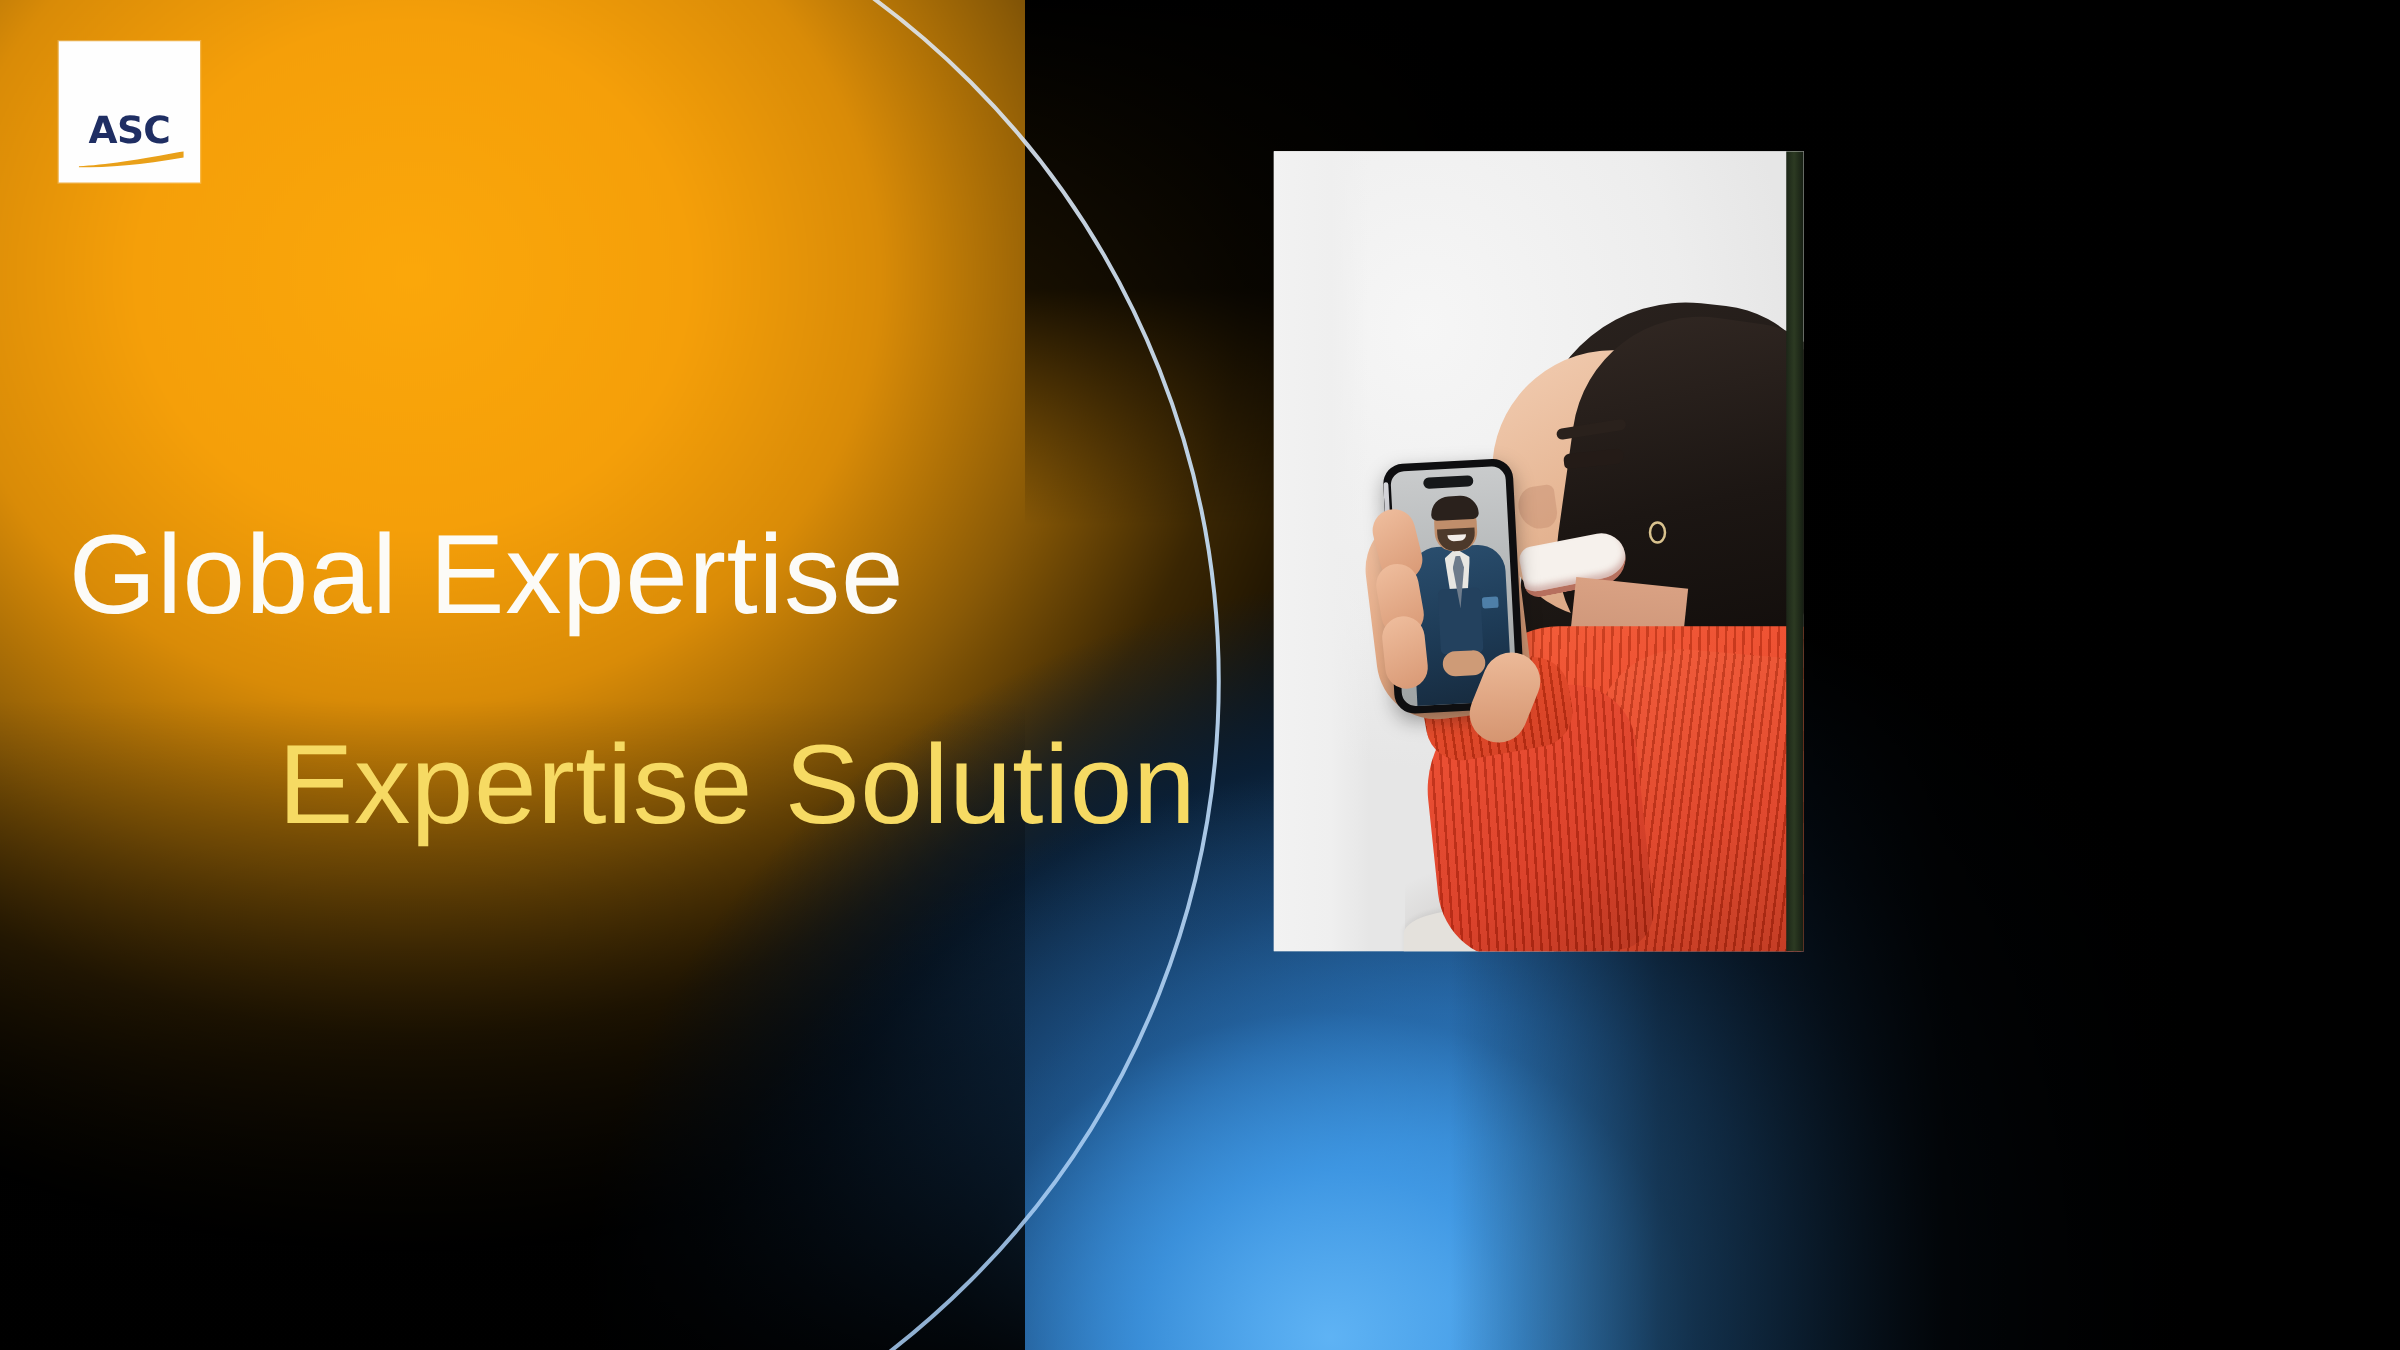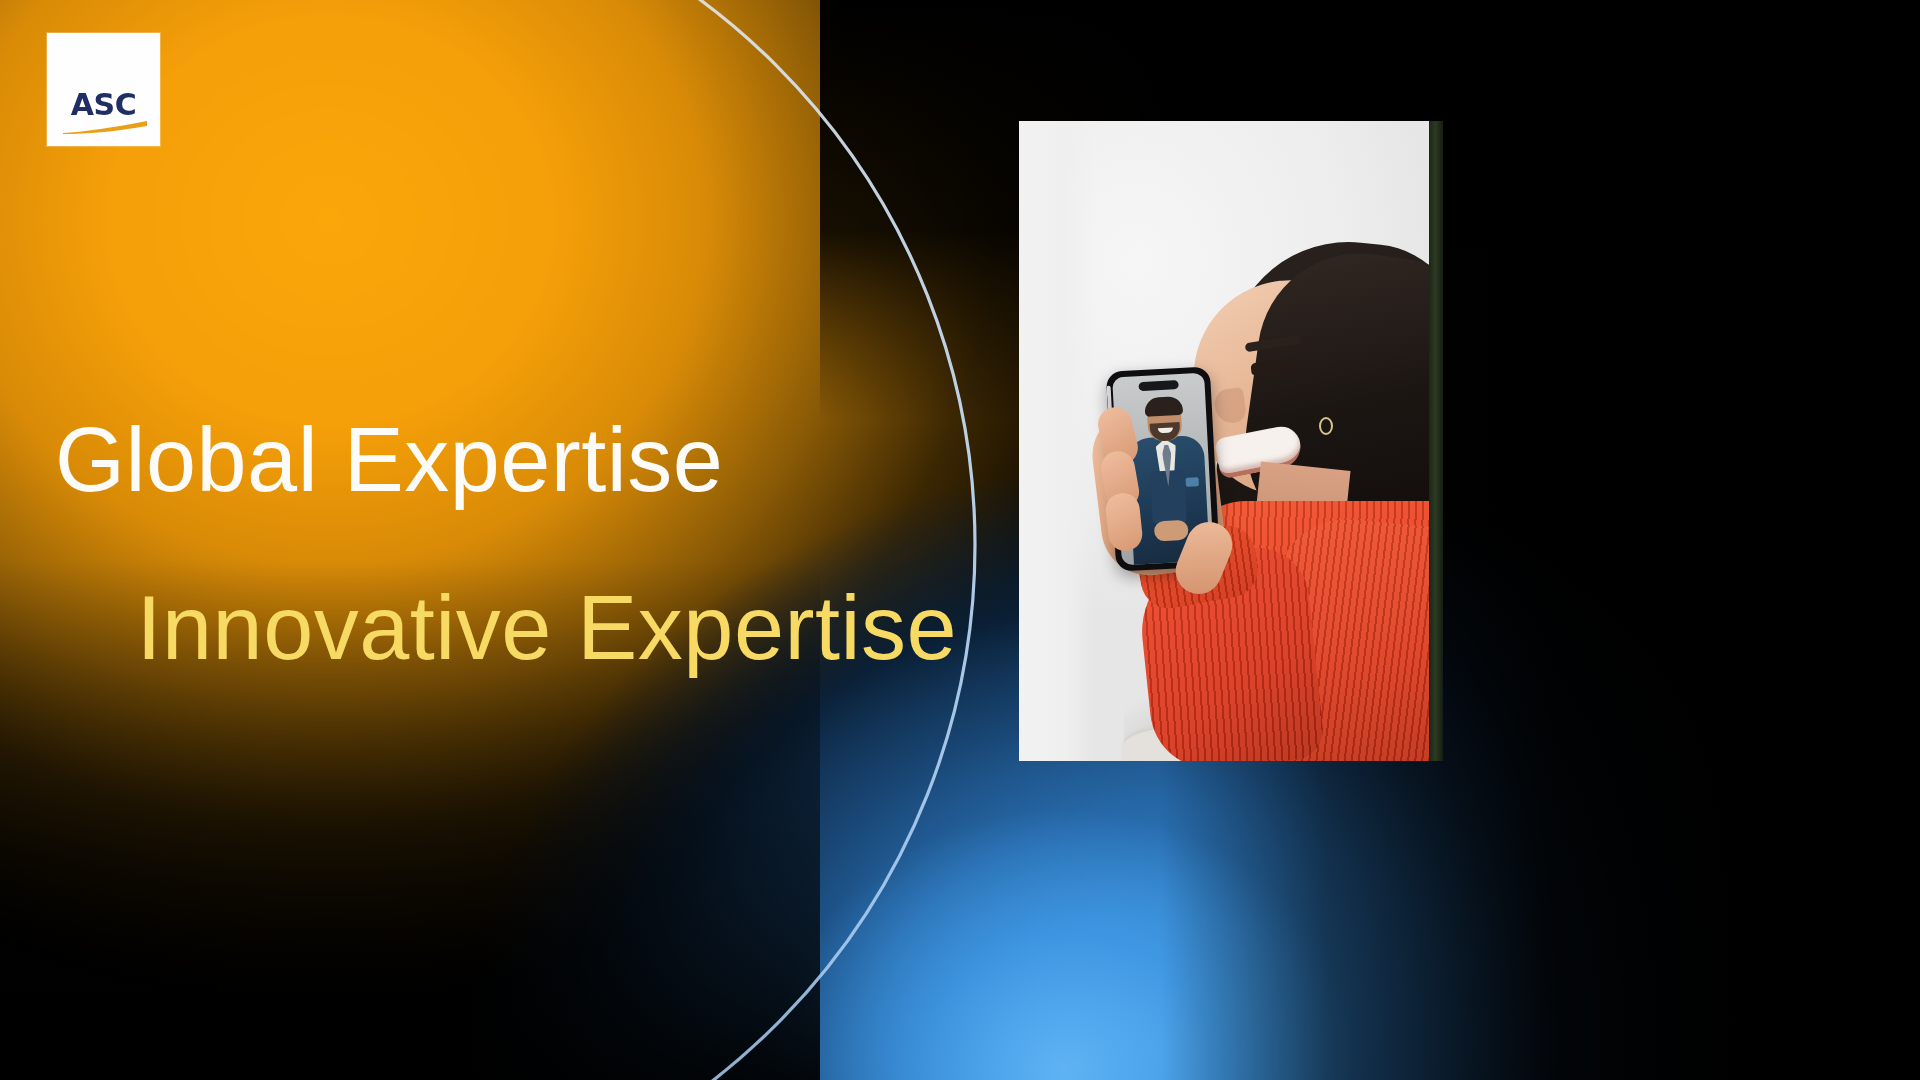--- a/index.html
+++ b/index.html
@@ -594,21 +594,21 @@
     <div class="logo-inner">
       <div class="logo-text">ASC</div>
       <svg class="logo-swoosh" viewBox="0 0 84 13">
         <path d="M0 12 C20 11, 48 7, 84 0 L84 5 C50 11, 24 13, 0 13 Z" fill="#E9A019"></path>
       </svg>
     </div>
   </div>
 
   <div class="text-block">
     <div class="headline-1">Global Expertise</div>
-    <div class="headline-2">Innovative Expertise</div>
+    <div class="headline-2">Expertise Solution</div>
   </div>
 
   <div class="photo-frame">
     <div class="photo-bg"></div>
 
     <div class="photo-shadow-floor"></div>
     <div class="photo-stool"></div>
 
     <div class="w-hair-back"></div>
     <svg class="w-hair-wisps" viewBox="0 0 190 120">

